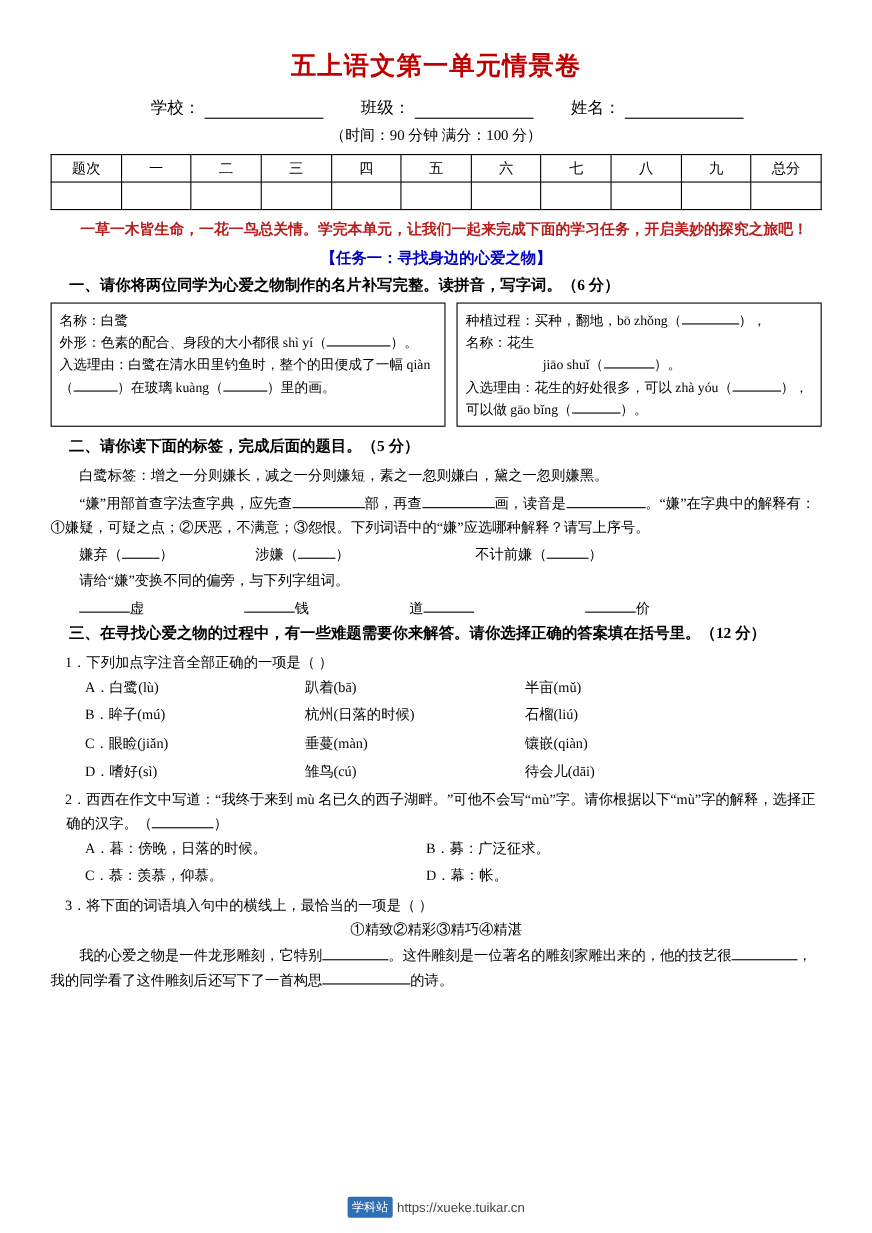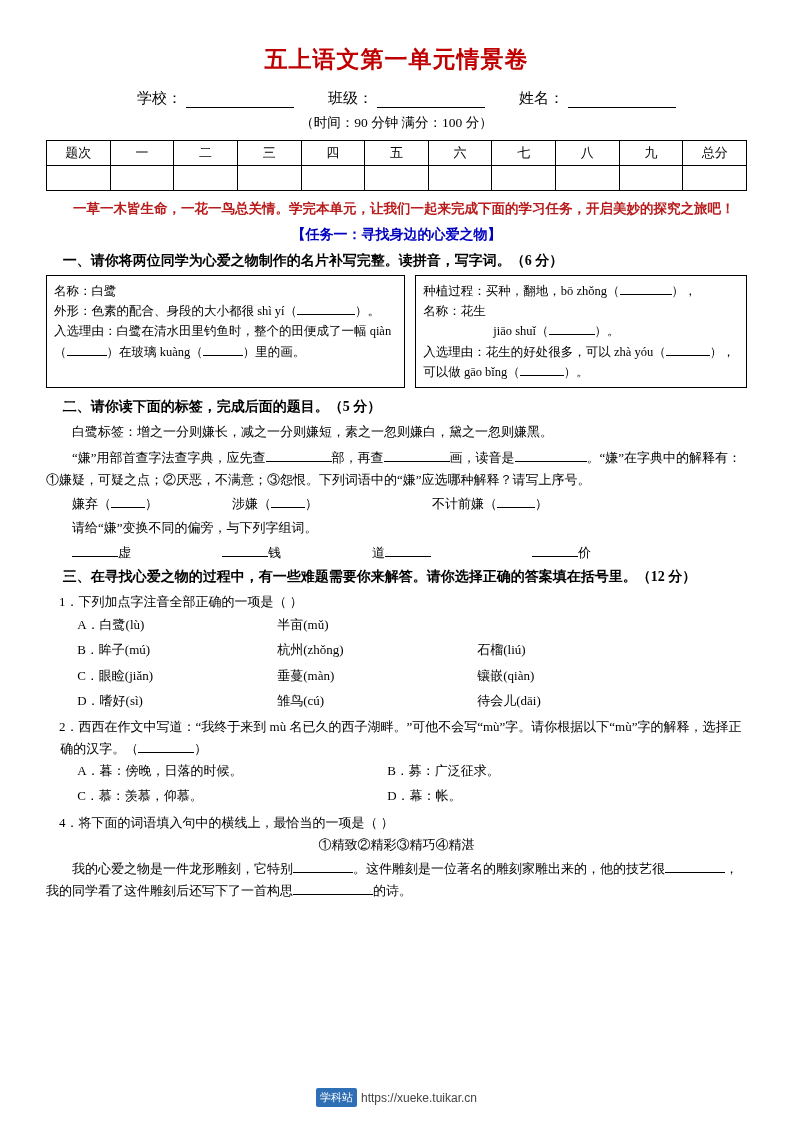--- a/index.html
+++ b/index.html
@@ -276,25 +276,26 @@
     <span style="width:150px"><span class="u" style="width:46px"></span><span>钱</span></span>
     <span style="width:160px"><span>道</span><span class="u" style="width:46px"></span></span>
     <span><span class="u" style="width:46px"></span><span>价</span></span>
   </div>
 
   <div class="q-head">三、在寻找心爱之物的过程中，有一些难题需要你来解答。请你选择正确的答案填在括号里。（12 分）</div>
 
   <div class="num-q">1．下列加点字注音全部正确的一项是（          ）</div>
   <div class="opt-grid">
     <div style="width:200px">A．白鹭(lù)</div>
+    <div style="width:200px">趴着(bā)</div>
     <div>半亩(mǔ)</div>
   </div>
   <div class="opt-grid">
     <div style="width:200px">B．眸子(mú)</div>
-    <div style="width:200px">杭州(zhǒng)</div>
+    <div style="width:200px">杭州(日落的时候)</div>
     <div>石榴(liú)</div>
   </div>
   <div class="opt-grid">
     <div style="width:200px">C．眼睑(jiǎn)</div>
     <div style="width:200px">垂蔓(màn)</div>
     <div>镶嵌(qiàn)</div>
   </div>
   <div class="opt-grid">
     <div style="width:200px">D．嗜好(sì)</div>
     <div style="width:200px">雏鸟(cú)</div>
@@ -306,21 +307,21 @@
   </div>
   <div class="choice-row">
     <div style="width:310px">A．暮：傍晚，日落的时候。</div>
     <div>B．募：广泛征求。</div>
   </div>
   <div class="choice-row">
     <div style="width:310px">C．慕：羡慕，仰慕。</div>
     <div>D．幕：帐。</div>
   </div>
 
-  <div class="num-q">4．将下面的词语填入句中的横线上，最恰当的一项是（          ）</div>
+  <div class="num-q">3．将下面的词语填入句中的横线上，最恰当的一项是（          ）</div>
   <div class="choice-row center" style="padding-left:0;justify-content:center;">
     <div>①精致</div>
     <div>②精彩</div>
     <div>③精巧</div>
     <div>④精湛</div>
   </div>
   <div class="indent2">
     <span>我的心爱之物是一件龙形雕刻，它特别</span><span class="u" style="width:60px"></span><span>。这件雕刻是一位著名的雕刻家雕出来的，他的技艺很</span><span class="u" style="width:60px"></span><span>，我的同学看了这件雕刻后还写下了一首构思</span><span class="u" style="width:80px"></span><span>的诗。</span>
   </div>
 

